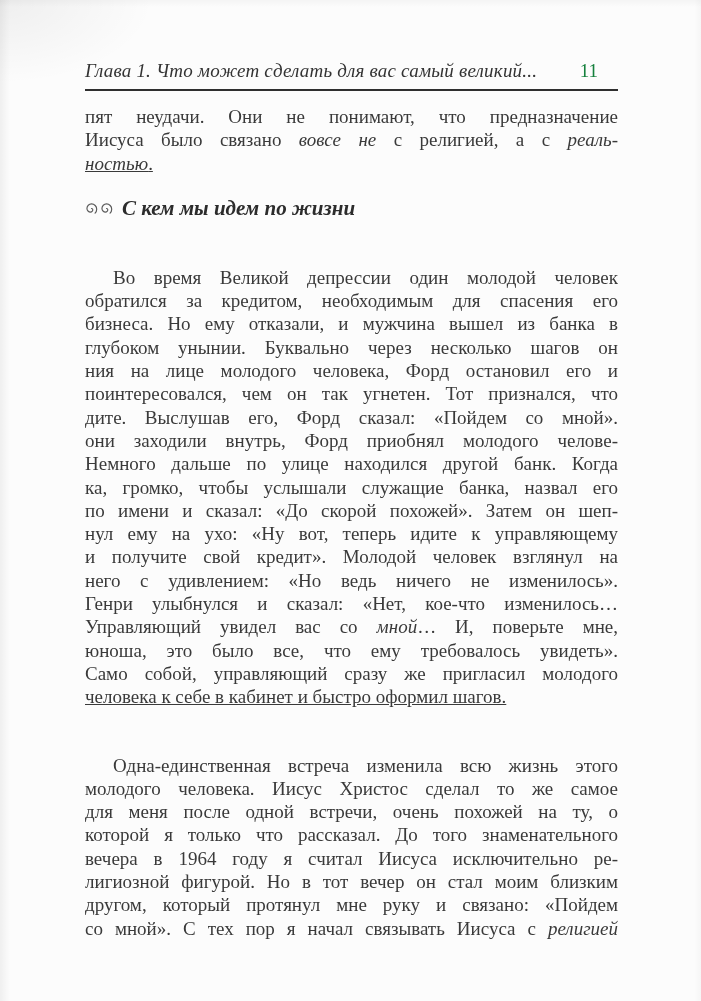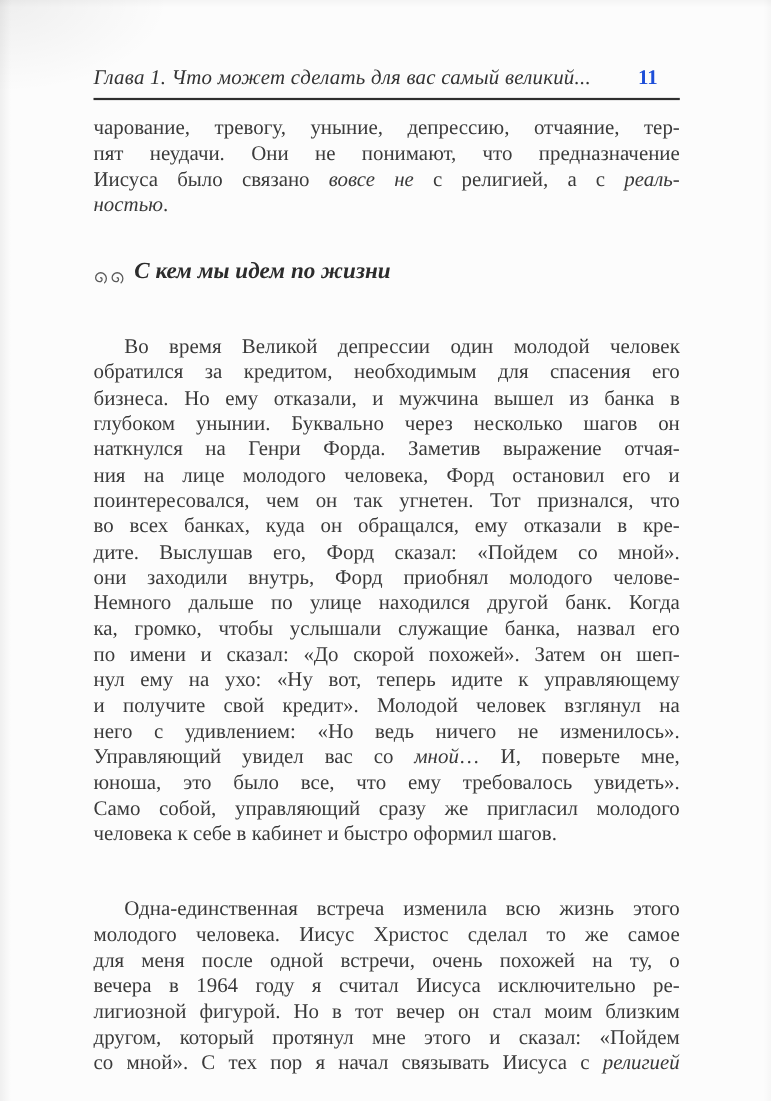--- a/index.html
+++ b/index.html
@@ -38,66 +38,64 @@
     line-height: 22px;
     color: #333333;
     border-bottom: 2px solid #2f2f2f;
     padding-bottom: 7px;
   }
   .chapter-title { letter-spacing: 0.2px; text-align: right; }
   .folio {
     font-style: normal;
     padding-right: 20px;
     font-size: 19px;
-    color: #1d4ed8;
-    font-weight: bold;
+    color: #15803d;
   }
   .section-heading {
     display: flex;
-    align-items: flex-end;
+    align-items: center;
     gap: 9px;
-    margin: 36px 0 13px 0;
+    margin: 21px 0 13px 0;
     font-weight: bold;
     font-style: italic;
     font-size: 21px;
     line-height: 25px;
     color: #2c2c2c;
   }
   .marker { display: flex; gap: 2px; align-items: center; }
   .marker svg { display: block; }
   .body-text {
     margin-top: 14px;
     font-size: 19px;
     line-height: 23.3px;
     color: #3a3a3a;
   }
   .line {
     text-align: justify;
     text-align-last: justify;
     white-space: normal;
   }
-  .line.lastline { text-align-last: left; }
+  .line.lastline { text-align-last: left; text-decoration: underline; }
   .line.indent { text-indent: 28px; margin-top: 45px; }
   .it { font-style: italic; }
 </style>
 </head>
 <body>
 
 <div class="page">
   <div class="content">
 
     <div class="running-head">
       <span class="chapter-title">Глава 1. Что может сделать для вас самый великий...</span>
       <span class="folio">11</span>
     </div>
 
     <div class="body-text">
       <div id="para-slot-0">
           <div class="paragraph">
-            <div class="line"><span>чарование, тревогу, уныние, депрессию, отчаяние, тер-</span></div>
             <div class="line"><span>пят неудачи. Они не понимают, что предназначение</span></div>
             <div class="line"><span>Иисуса было связано </span><span class="it">вовсе не</span><span> с религией, а с </span><span class="it">реаль-</span></div>
             <div class="line lastline"><span class="it">ностью</span><span>.</span></div>
           </div>
         </div>
 
       <div class="section-heading">
         <span class="marker">
           <span>
             <svg width="13" height="13" viewBox="0 0 20 20">
@@ -112,43 +110,43 @@
         </span>
         <span>С кем мы идем по жизни</span>
       </div>
 
       <div id="para-slot-rest">
           <div class="paragraph">
             <div class="line indent"><span>Во время Великой депрессии один молодой человек</span></div>
             <div class="line"><span>обратился за кредитом, необходимым для спасения его</span></div>
             <div class="line"><span>бизнеса. Но ему отказали, и мужчина вышел из банка в</span></div>
             <div class="line"><span>глубоком унынии. Буквально через несколько шагов он</span></div>
-            <div class="line"><span>наткнулся на Генри Форда. Заметив выражение отчая-</span></div>
             <div class="line"><span>ния на лице молодого человека, Форд остановил его и</span></div>
             <div class="line"><span>поинтересовался, чем он так угнетен. Тот признался, что</span></div>
-            <div class="line"><span>во всех банках, куда он обращался, ему отказали в кре-</span></div>
             <div class="line"><span>дите. Выслушав его, Форд сказал: «Пойдем со мной».</span></div>
             <div class="line"><span>они заходили внутрь, Форд приобнял молодого челове-</span></div>
             <div class="line"><span>Немного дальше по улице находился другой банк. Когда</span></div>
             <div class="line"><span>ка, громко, чтобы услышали служащие банка, назвал его</span></div>
             <div class="line"><span>по имени и сказал: «До скорой похожей». Затем он шеп-</span></div>
             <div class="line"><span>нул ему на ухо: «Ну вот, теперь идите к управляющему</span></div>
             <div class="line"><span>и получите свой кредит». Молодой человек взглянул на</span></div>
             <div class="line"><span>него с удивлением: «Но ведь ничего не изменилось».</span></div>
+            <div class="line"><span>Генри улыбнулся и сказал: «Нет, кое-что изменилось…</span></div>
             <div class="line"><span>Управляющий увидел вас со </span><span class="it">мной</span><span>… И, поверьте мне,</span></div>
             <div class="line"><span>юноша, это было все, что ему требовалось увидеть».</span></div>
             <div class="line"><span>Само собой, управляющий сразу же пригласил молодого</span></div>
             <div class="line lastline"><span>человека к себе в кабинет и быстро оформил шагов.</span></div>
           </div>
           <div class="paragraph">
             <div class="line indent"><span>Одна-единственная встреча изменила всю жизнь этого</span></div>
             <div class="line"><span>молодого человека. Иисус Христос сделал то же самое</span></div>
             <div class="line"><span>для меня после одной встречи, очень похожей на ту, о</span></div>
+            <div class="line"><span>которой я только что рассказал. До того знаменательного</span></div>
             <div class="line"><span>вечера в 1964 году я считал Иисуса исключительно ре-</span></div>
             <div class="line"><span>лигиозной фигурой. Но в тот вечер он стал моим близким</span></div>
-            <div class="line"><span>другом, который протянул мне этого и сказал: «Пойдем</span></div>
+            <div class="line"><span>другом, который протянул мне руку и связано: «Пойдем</span></div>
             <div class="line"><span>со мной». С тех пор я начал связывать Иисуса с </span><span class="it">религией</span></div>
           </div>
         </div>
     </div>
 
   </div>
 </div>
 
 </body></html>

